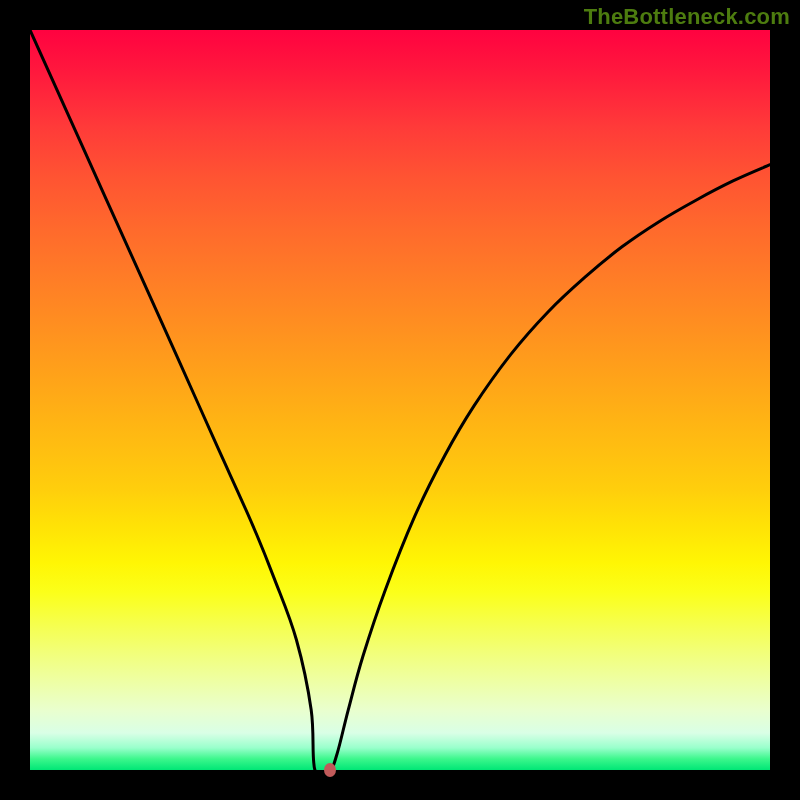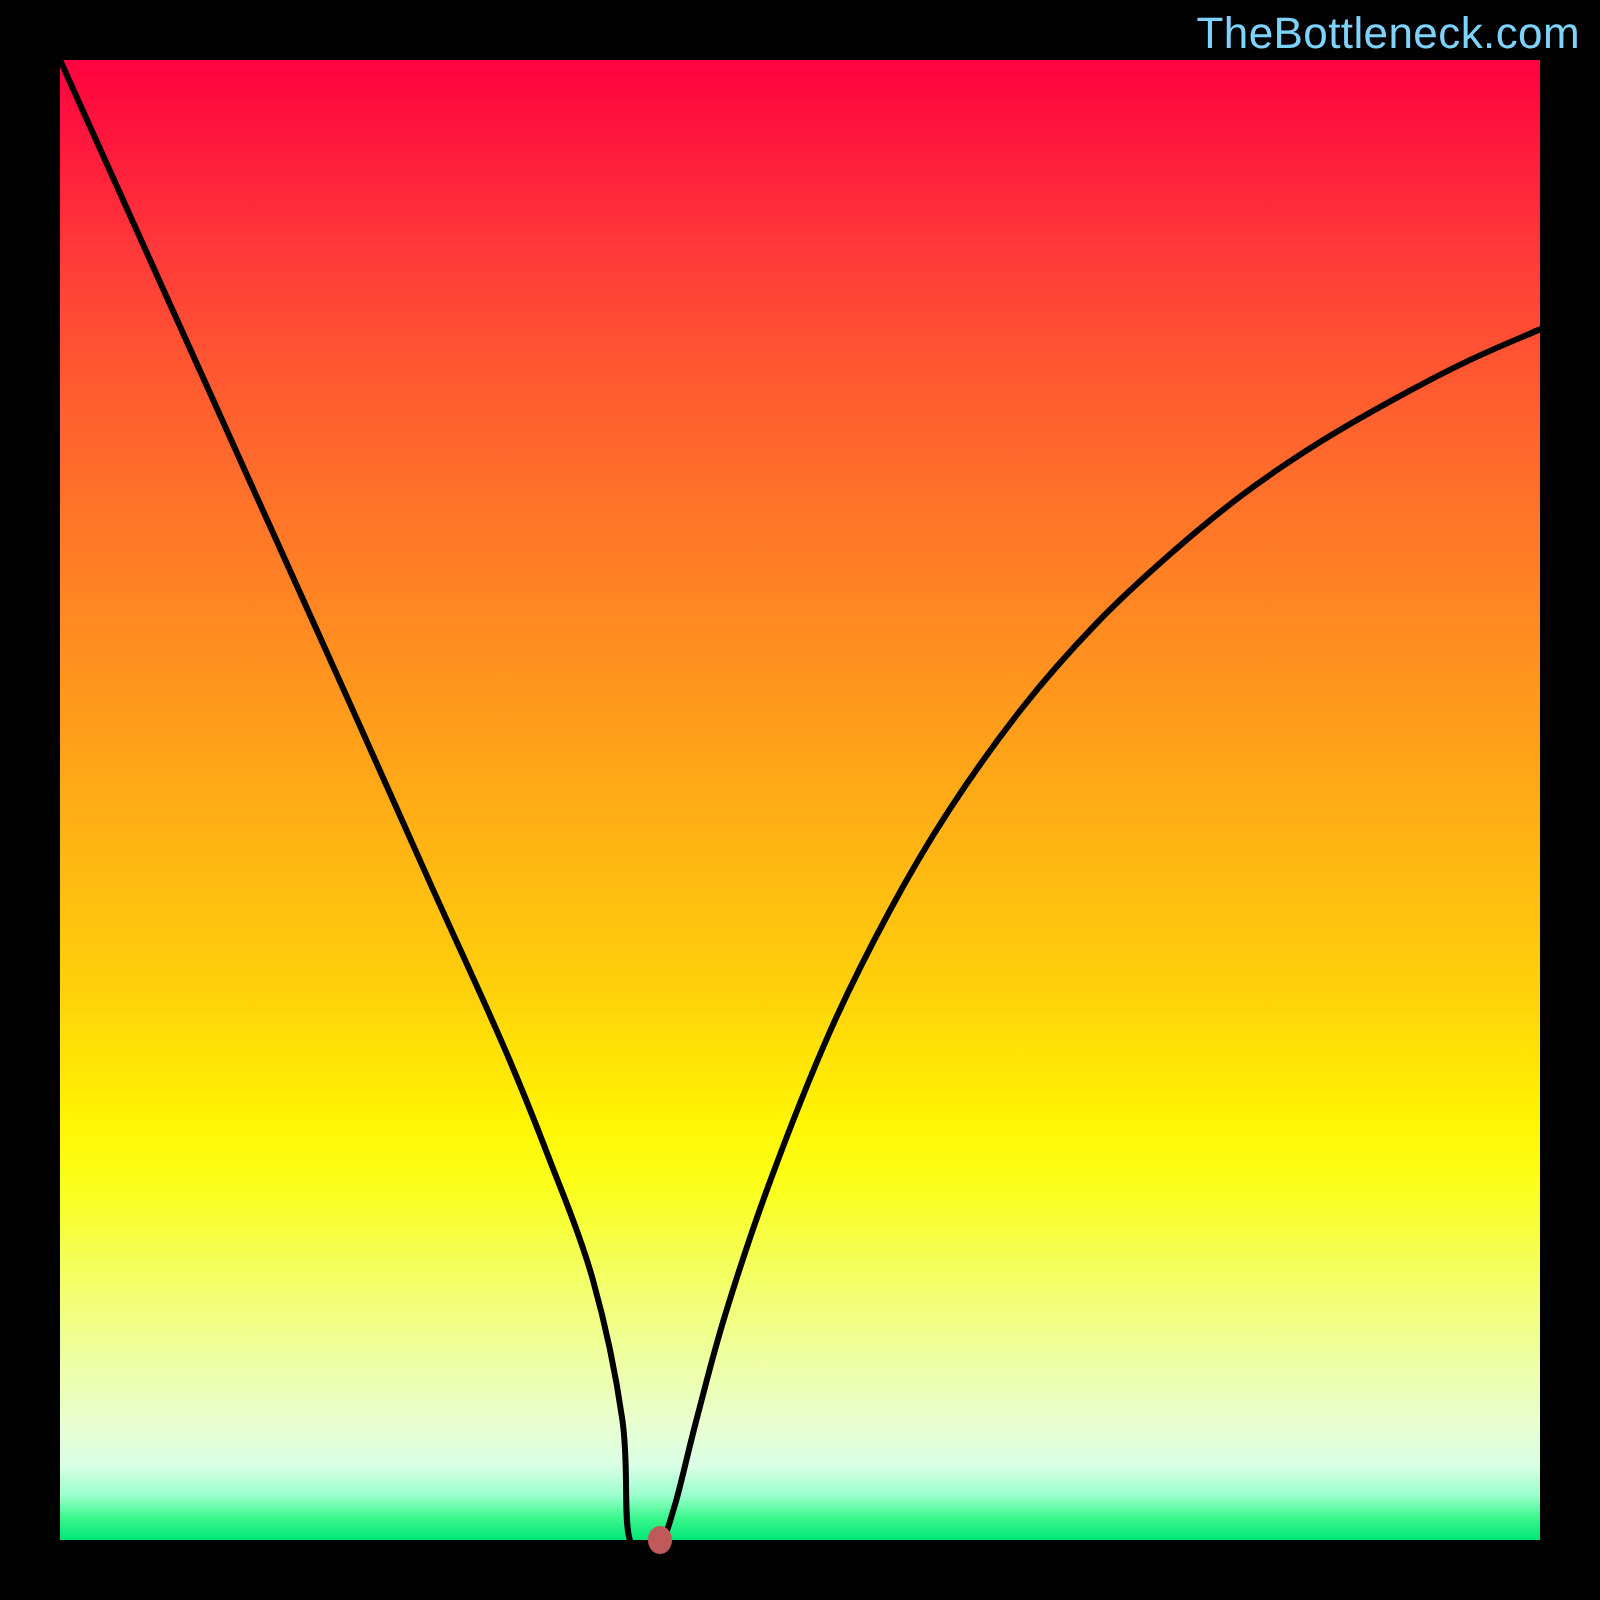--- a/index.html
+++ b/index.html
@@ -53,22 +53,22 @@
     border-radius: 50%;
     background: #c05a5a;
     transform: translate(-50%, -50%);
   }
   .watermark {
     position: absolute;
     top: 4px;
     right: 10px;
     font-family: Arial, Helvetica, sans-serif;
     font-size: 22px;
-    font-weight: normal;
-    color: #7dd3fc;
+    font-weight: bold;
+    color: #4d7c0f;
     letter-spacing: 0.2px;
     user-select: none;
   }
 </style>
 </head>
 <body>
 
 <div class="frame">
   <div class="plot-area">
     <svg class="curve-svg" viewBox="0 0 740 740" preserveAspectRatio="none">

